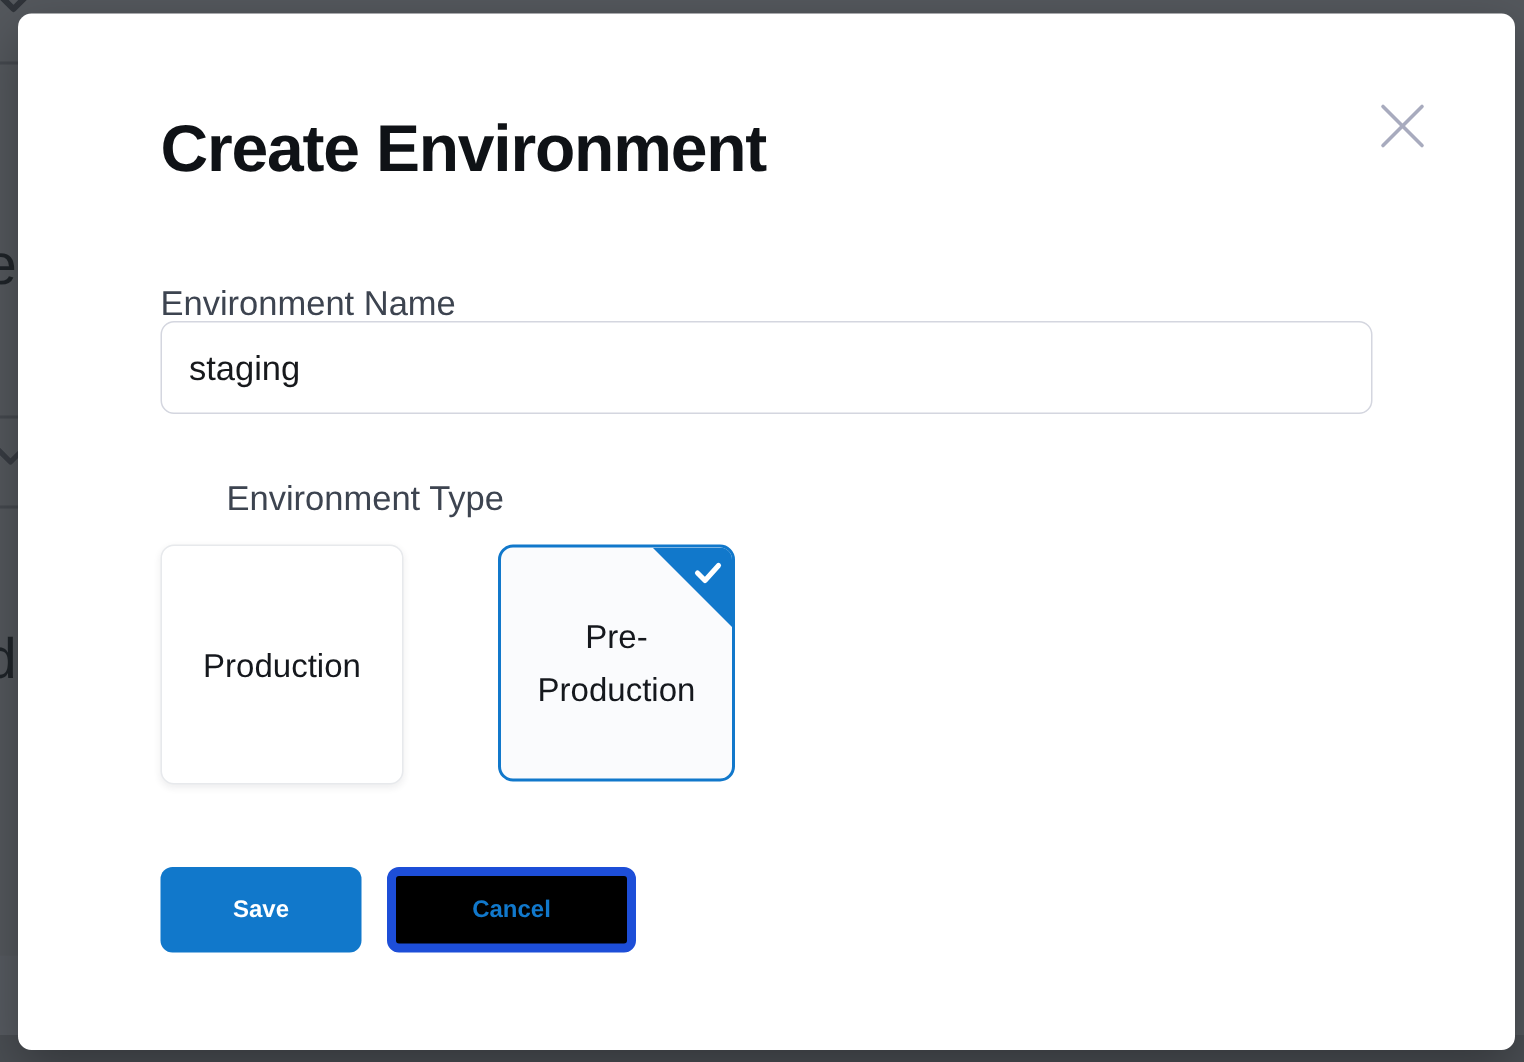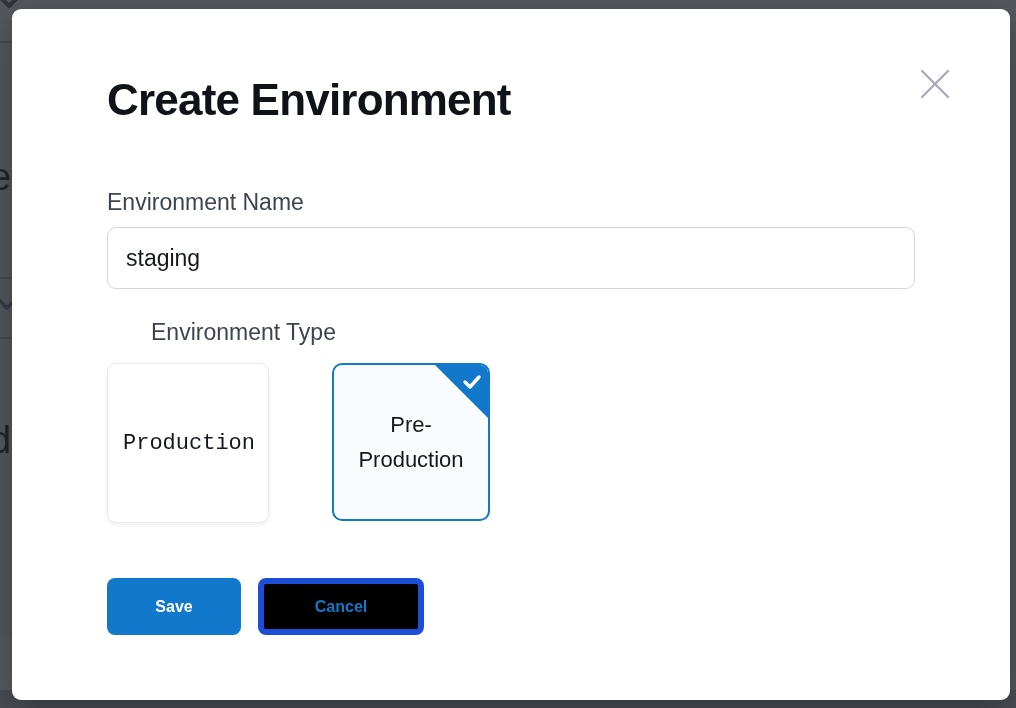--- a/index.html
+++ b/index.html
@@ -37,41 +37,40 @@
     letter-spacing: -0.8px; color: #0f1216;
   }
   .field-label {
     position: absolute; left: 95px;
     font-size: 23px; line-height: 25px; font-weight: 500;
     color: #3d4450;
   }
   .label-name { top: 181px; }
   .label-type { top: 311px; margin-left: 44px; }
   .name-input {
-    position: absolute; left: 95px; top: 218px;
+    position: absolute; left: 95px; top: 205px;
     width: 808px; height: 62px;
     border: 1px solid #d4d6df; border-radius: 9px;
     font-family: "Liberation Sans", sans-serif;
     font-size: 23px; color: #17191c;
     padding: 0 18px; outline: none; background: #fff;
   }
 
   
   .type-card {
     position: absolute; top: 354px;
     display: flex; align-items: center; justify-content: center;
     text-align: center; cursor: pointer;
     font-size: 22px; line-height: 35px; color: #15181d;
     background: #ffffff;
   }
   .card-production {
     left: 95px; width: 162px; height: 160px;
     border: 1px solid #e7e9ec; border-radius: 9px;
     box-shadow: 0 2px 5px rgba(40,44,50,0.08);
-    font-family: Liberation Mono, monospace;
   }
   .card-preproduction {
     left: 320px; width: 158px; height: 158px;
     border: 2px solid #1178cb; border-radius: 10px;
     background: #fafbfd; overflow: hidden; justify-content: center;
   }
   .card-label { display: inline-block; max-width: 130px; }
   .corner-check {
     position: absolute; top: 0; right: 0;
     width: 53px; height: 53px;

